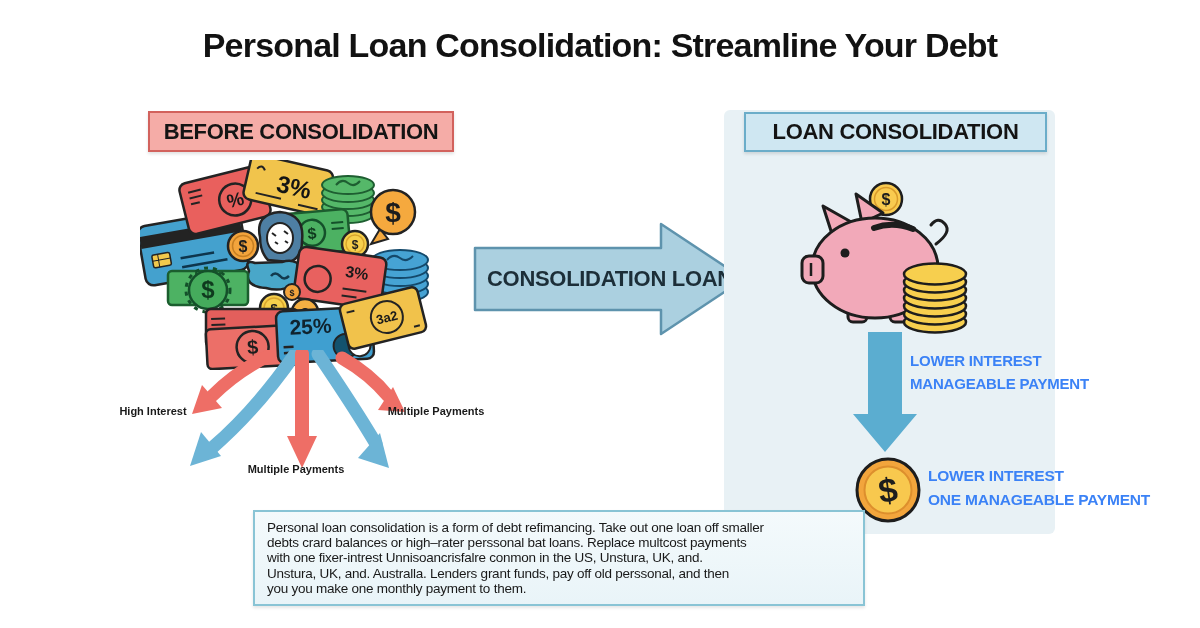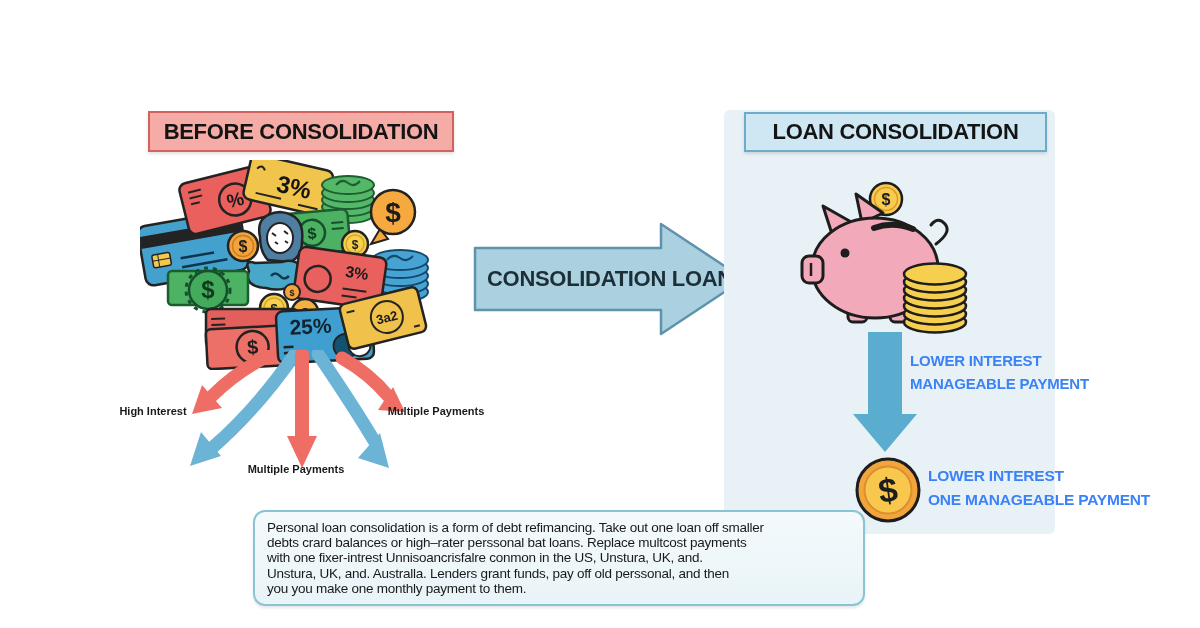--- a/index.html
+++ b/index.html
@@ -43,34 +43,35 @@
   }
   .step-label {
     font-weight:bold; font-size:15px; color:#3b82f6; letter-spacing:-0.2px;
     white-space:nowrap;
   }
   #step1-label { left:910px; top:350px; line-height:22.5px; }
   #step2-label { left:928px; top:464px; line-height:23.5px; font-size:15.5px; }
   #desc-box {
     left:253px; top:510px; width:612px; height:96px;
     background:linear-gradient(#f4fafc,#e9f4f8);
-    border:2px solid #89c4d5; border-radius:12px;
+    border:2px solid #89c4d5; border-radius:0;
     padding:8px 8px 0 12px; box-shadow:0 2px 3px rgba(0,0,0,0.10);
   }
   .desc-line {
     font-size:13.5px; line-height:15.2px; letter-spacing:-0.25px;
     color:#191919; white-space:nowrap;
   }
   svg text { font-family:"Liberation Sans", sans-serif; font-weight:bold; }
 </style>
 </head>
 <body>
 
 <div id="canvas">
 
+  <div id="title" class="abs">Personal Loan Consolidation: Streamline Your Debt</div>
 
   <div id="before-header" class="abs pill">BEFORE CONSOLIDATION</div>
 
   <svg class="abs" style="left:140px; top:160px;" width="320" height="210" viewBox="0 0 320 210">
 
     <g transform="translate(53,88) rotate(-10)">
       <rect x="-52" y="-30" width="104" height="60" rx="8" fill="#44a1ce" stroke="#232323" stroke-width="2.5"></rect>
       <rect x="-51" y="-20" width="102" height="12" fill="#232323"></rect>
       <rect x="-42" y="0" width="18" height="13" rx="2" fill="#f2c94c" stroke="#232323" stroke-width="1.5"></rect>
       <path d="M-36,0 v13 M-42,6 h18" stroke="#232323" stroke-width="1"></path>

